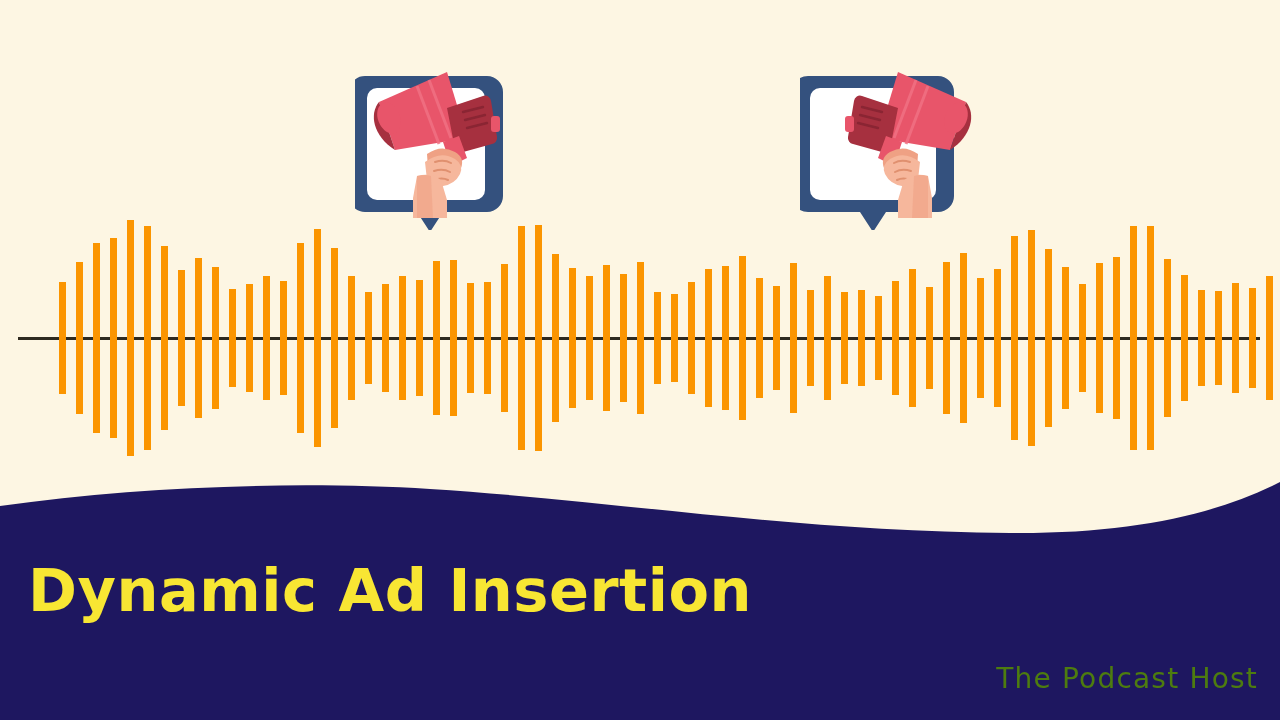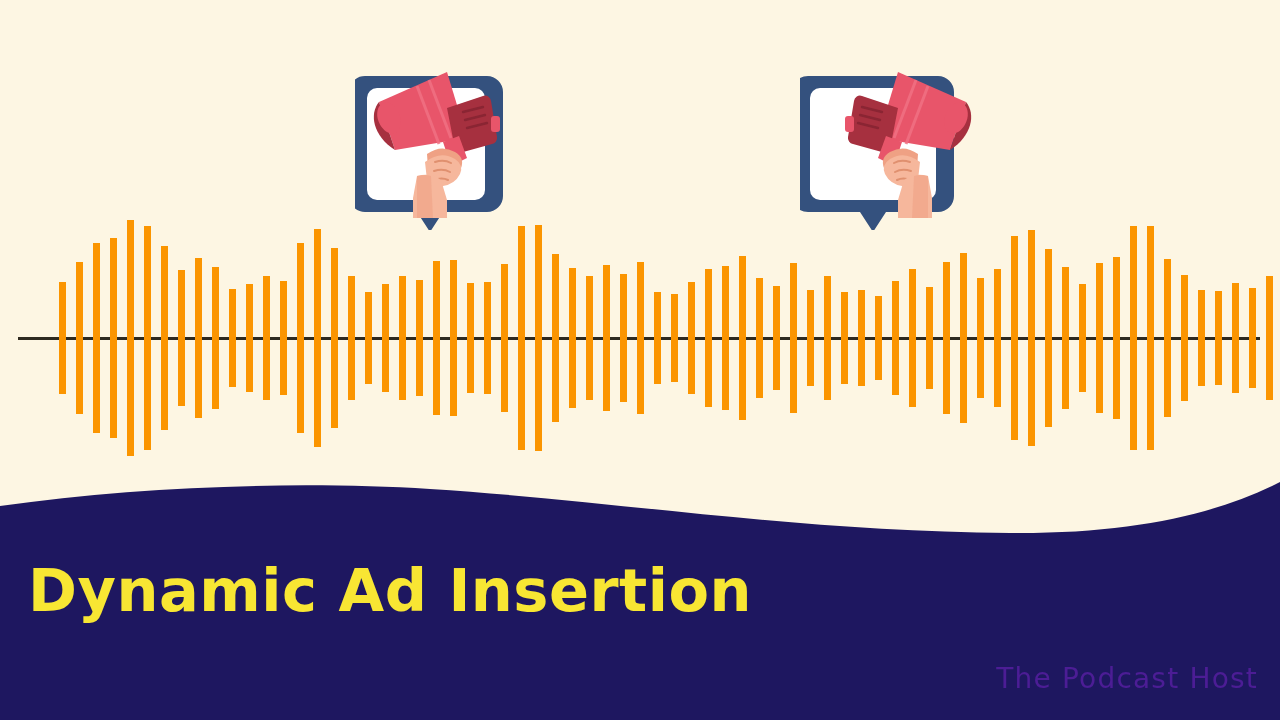--- a/index.html
+++ b/index.html
@@ -82,21 +82,21 @@
     white-space: nowrap;
   }
   .brand {
     position: absolute;
     right: 22px;
     top: 662px;
     font-family: "DejaVu Sans", sans-serif;
     font-size: 28px;
     font-weight: 400;
     letter-spacing: 1.2px;
-    color: #4c1d95;
+    color: #4d7c0f;
     white-space: nowrap;
   }
 </style>
 </head>
 <body>
 
 <div id="stage">
 
   <div class="waveform">
     <div class="axis-line"></div>

